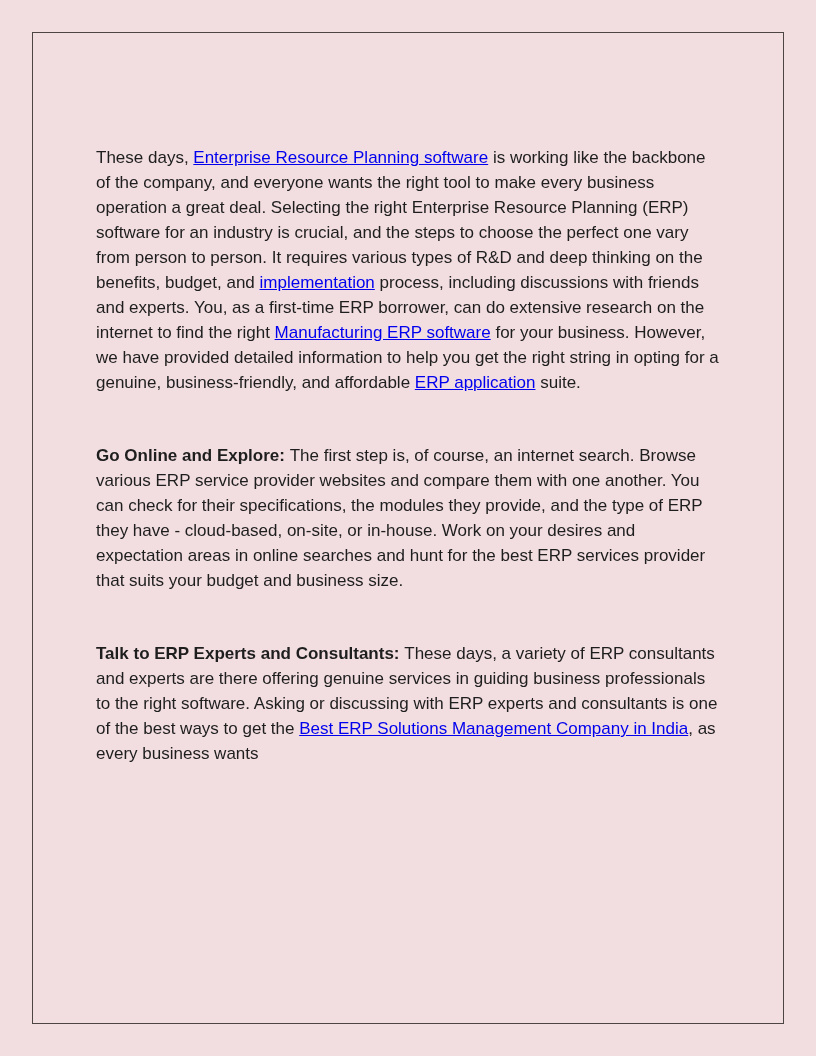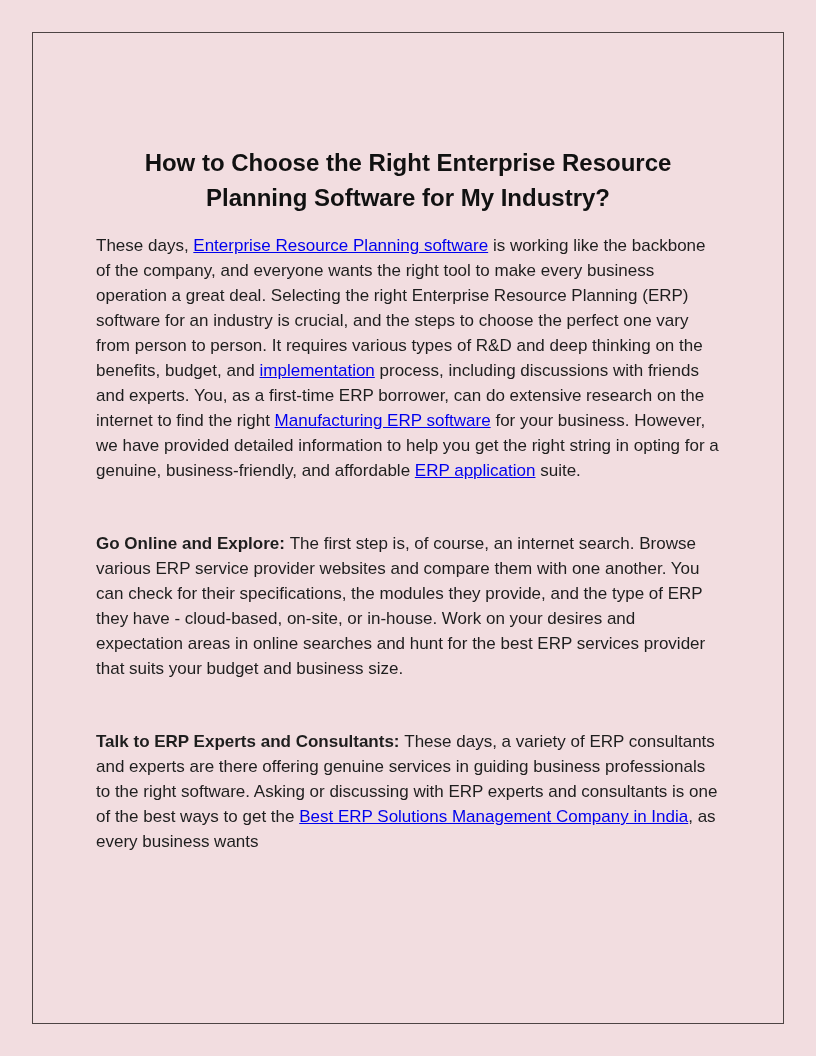--- a/index.html
+++ b/index.html
@@ -51,20 +51,19 @@
     text-decoration: underline;
     cursor: pointer;
   }
 </style>
 </head>
 <body>
 
 <div class="page">
   <div class="frame"></div>
   <div class="content">
-    <h1 class="title">How to Choose the Right Enterprise Resource Planning Software for My Industry?</h1>
     <div>
         <p class="block"><span>These days, </span><a href="#">Enterprise Resource Planning software</a><span> is working like the backbone of the company, and everyone wants the right tool to make every business operation a great deal. Selecting the right Enterprise Resource Planning (ERP) software for an industry is crucial, and the steps to choose the perfect one vary from person to person. It requires various types of R&amp;D and deep thinking on the benefits, budget, and </span><a href="#">implementation</a><span> process, including discussions with friends and experts. You, as a first-time ERP borrower, can do extensive research on the internet to find the right </span><a href="#">Manufacturing ERP software</a><span> for your business. However, we have provided detailed information to help you get the right string in opting for a genuine, business-friendly, and affordable </span><a href="#">ERP application</a><span> suite.</span></p>
         <p class="block"><span class="bold">Go Online and Explore: </span><span>The first step is, of course, an internet search. Browse various ERP service provider websites and compare them with one another. You can check for their specifications, the modules they provide, and the type of ERP they have - cloud-based, on-site, or in-house. Work on your desires and expectation areas in online searches and hunt for the best ERP services provider that suits your budget and business size.</span></p>
         <p class="block"><span class="bold">Talk to ERP Experts and Consultants: </span><span>These days, a variety of ERP consultants and experts are there offering genuine services in guiding business professionals to the right software. Asking or discussing with ERP experts and consultants is one of the best ways to get the </span><a href="#">Best ERP Solutions Management Company in India</a><span>, as every business wants</span></p>
       </div>
   </div>
 </div>
 
 </body></html>

